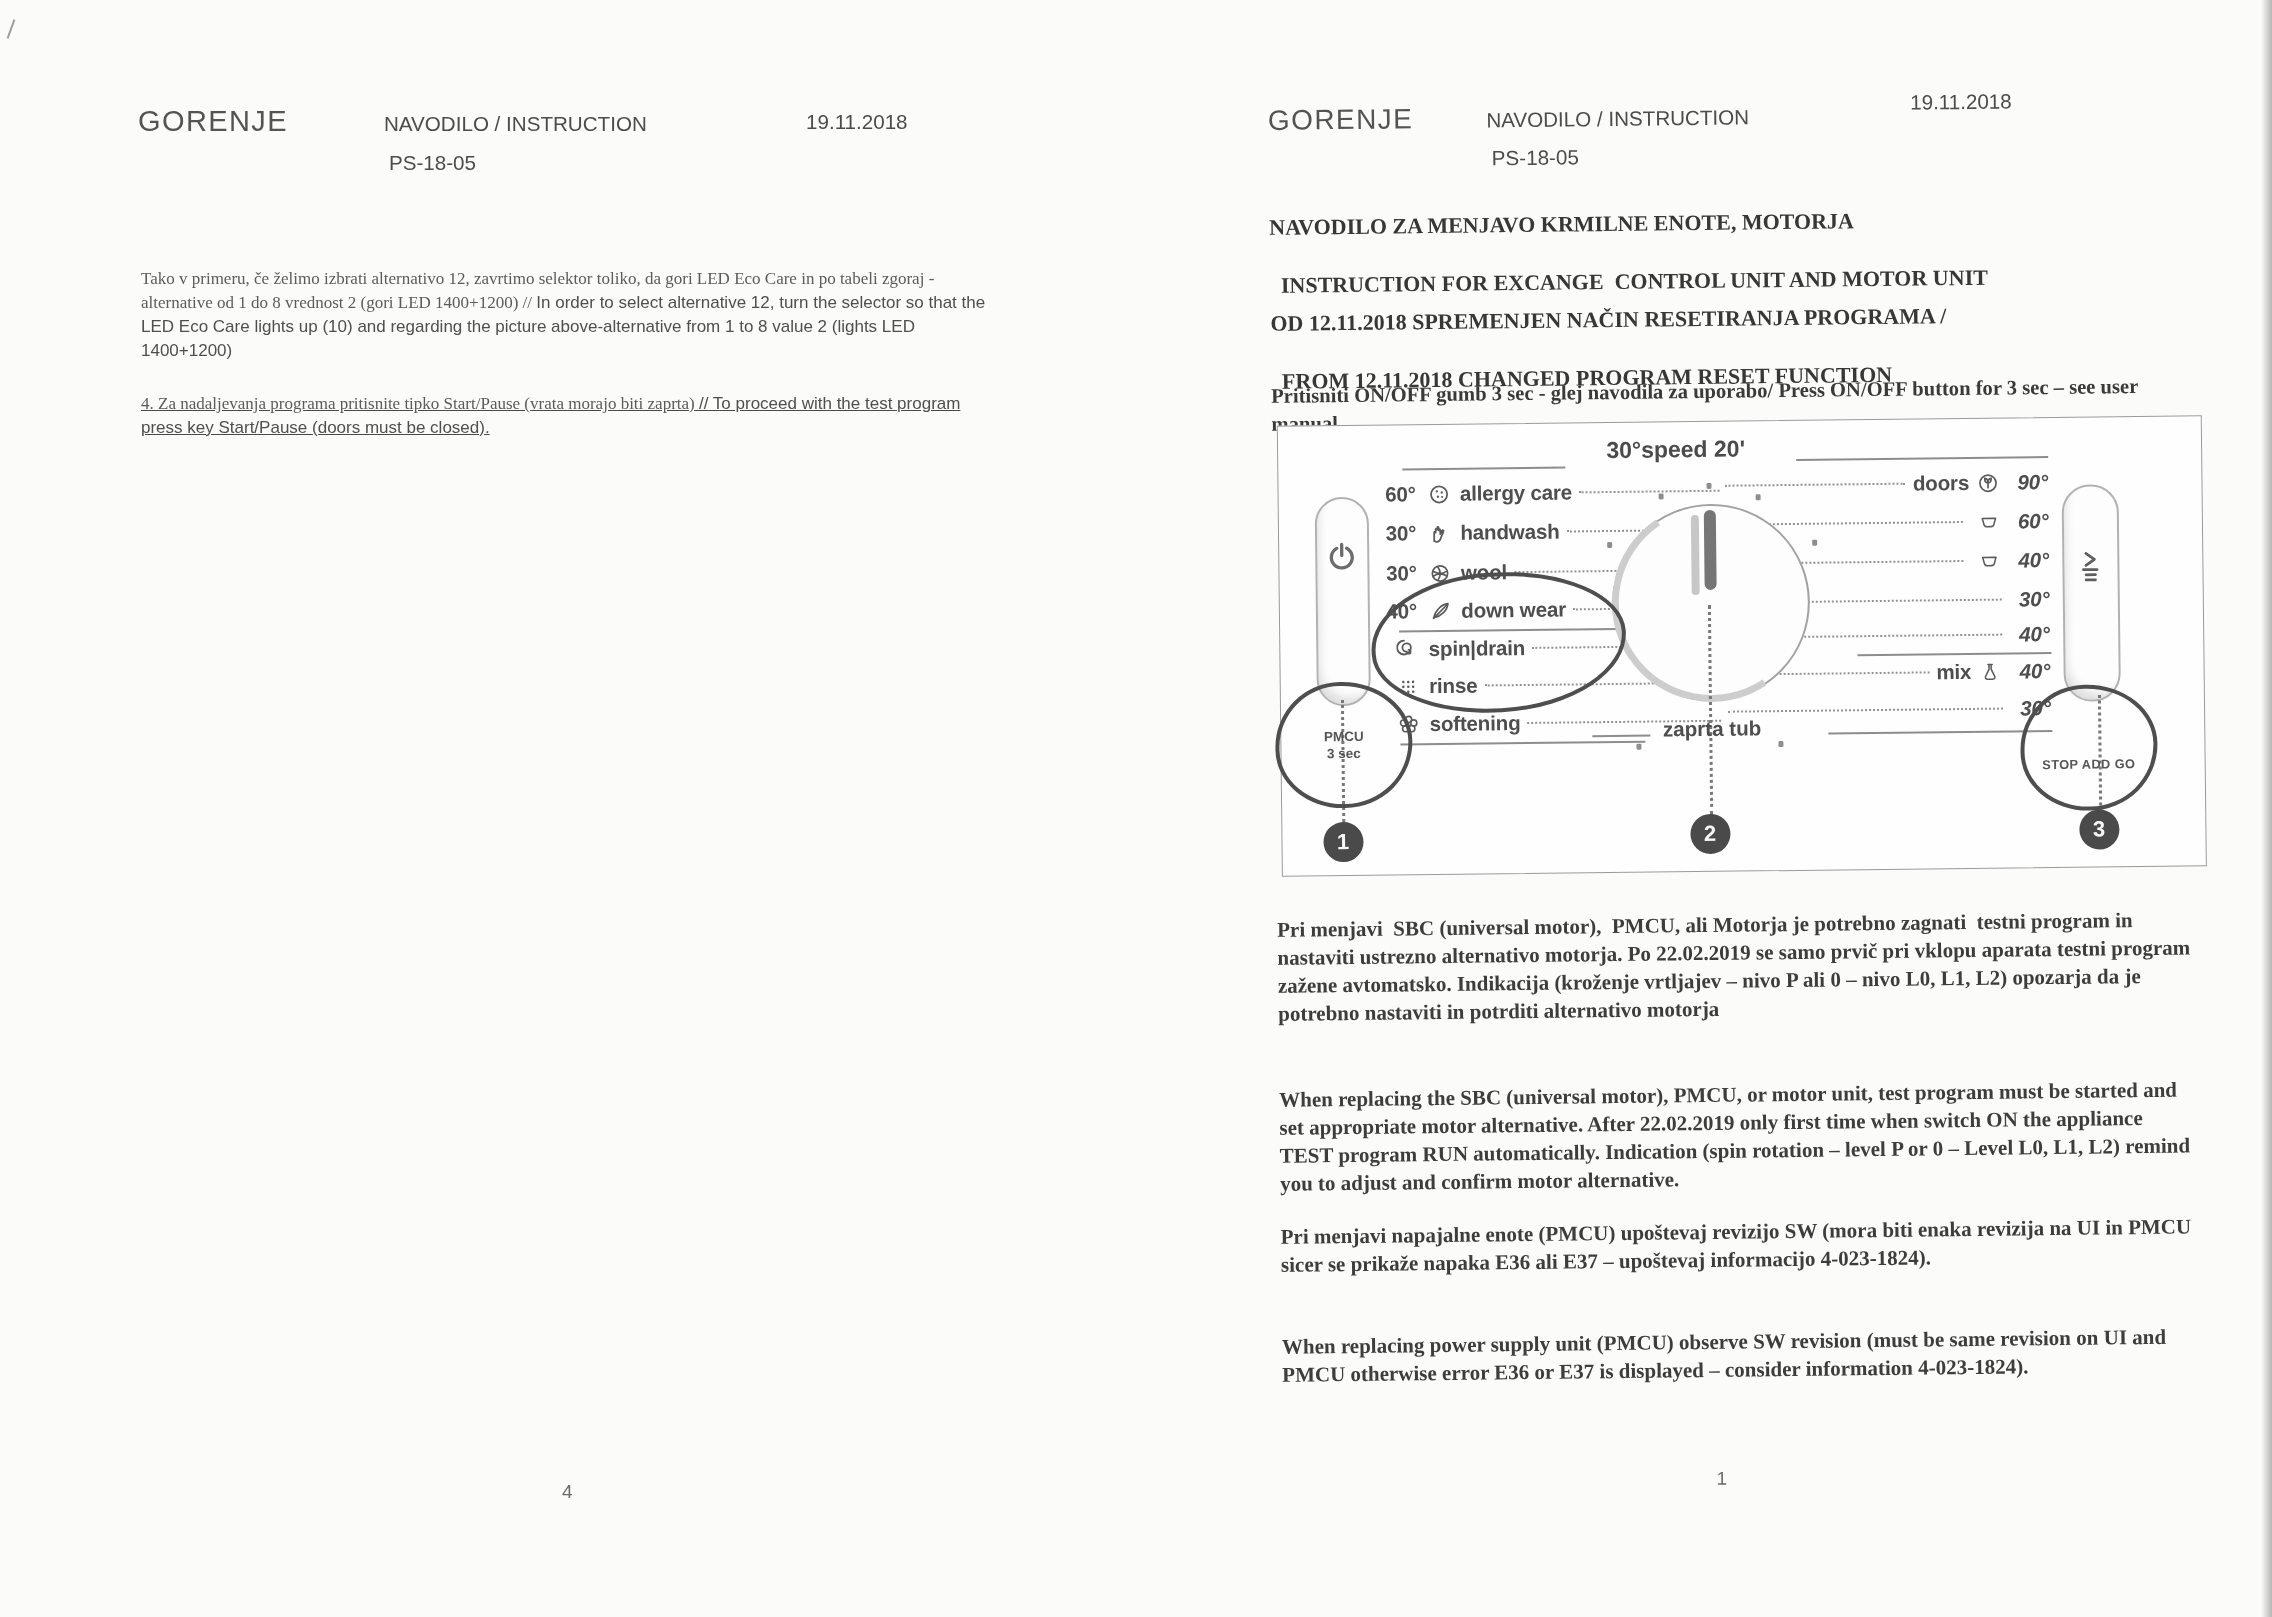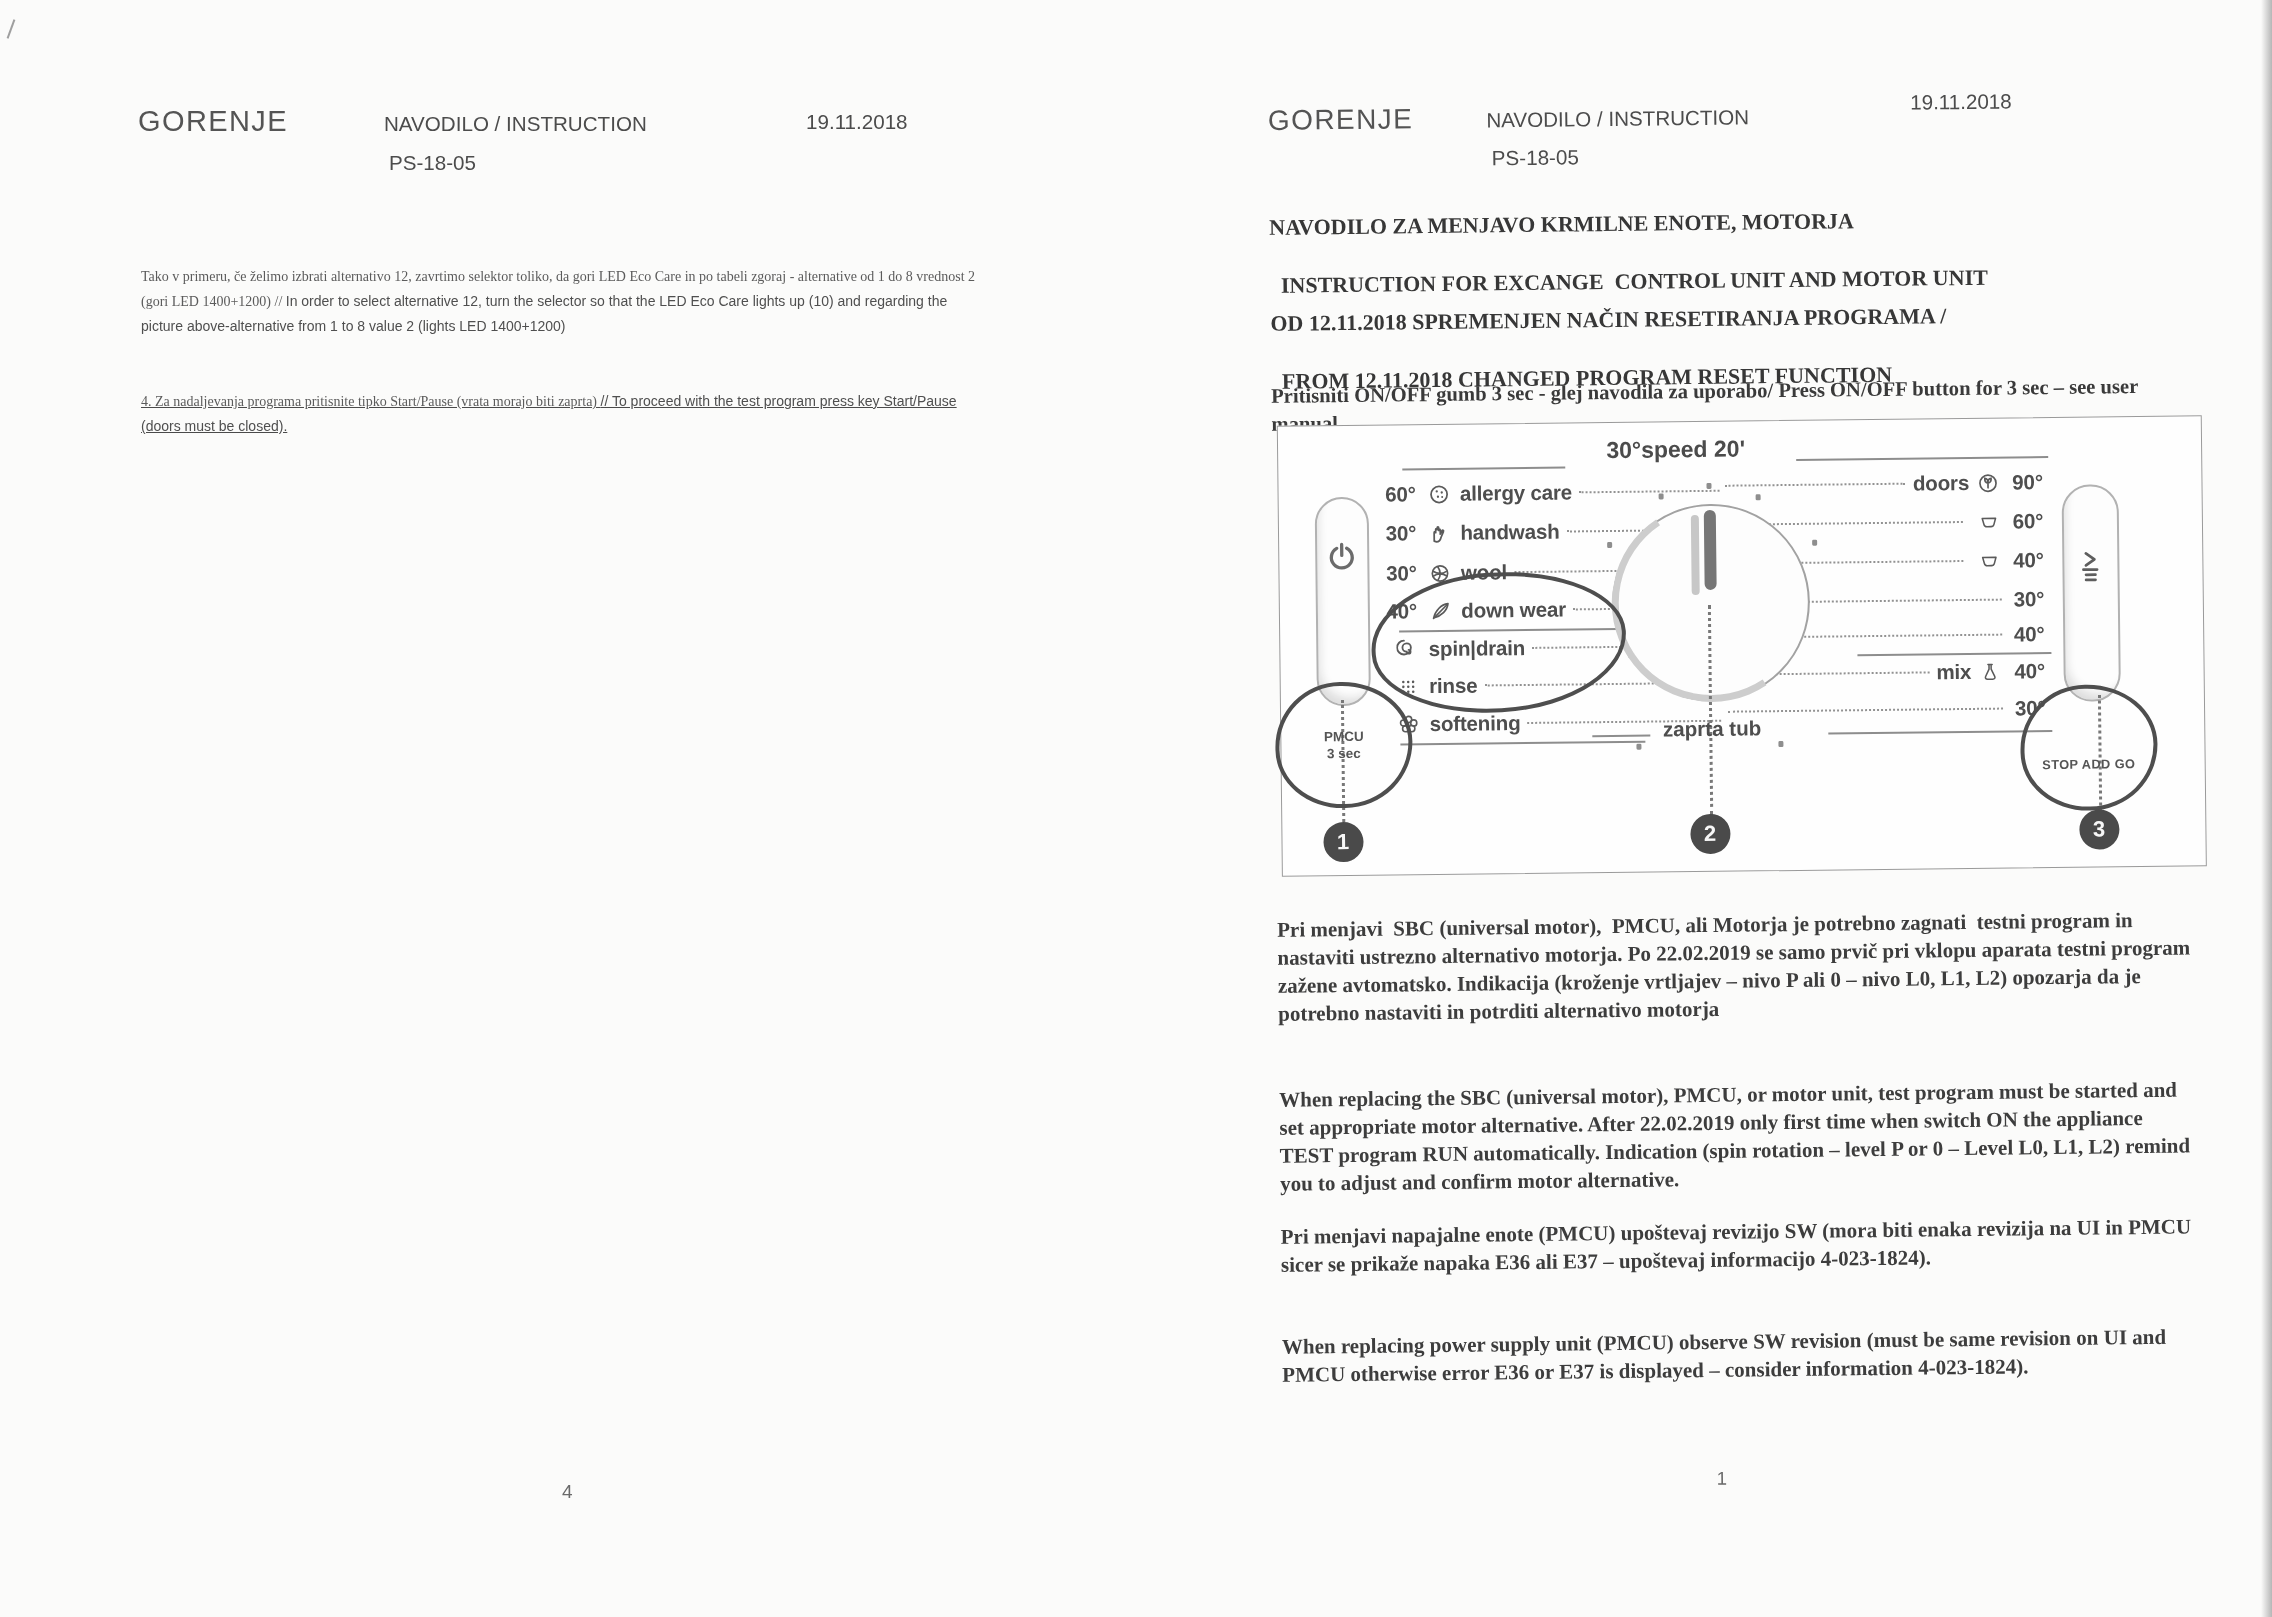--- a/index.html
+++ b/index.html
@@ -9,21 +9,21 @@
   
   .page-edge{right:0;top:0;width:11.4px;height:1618px;
     background:linear-gradient(to right,rgba(0,0,0,0),#b6b6b6);}
   .corner-mark{left:10px;top:18.5px;width:2.1px;height:20px;background:#9f9f9f;transform:rotate(20deg);}
 
   
   .lp-brand{left:138px;top:105px;font-size:29px;letter-spacing:1.4px;color:#545454;font-weight:500;}
   .lp-title{left:384px;top:112px;font-size:20.6px;color:#4c4c4c;}
   .lp-date{left:806px;top:110px;font-size:20.6px;color:#4c4c4c;}
   .lp-code{left:389px;top:151px;font-size:20.6px;color:#4c4c4c;}
-  .lp-para{left:141px;width:852px;font-size:14px;line-height:24px;}
+  .lp-para{left:141px;width:852px;font-size:17px;line-height:24px;}
   .ser{font-family:"Liberation Serif",serif;color:#5b5b5b;}
   .san{font-family:"Liberation Sans",sans-serif;color:#4f4f4f;}
   .lp-pagenum{left:562px;top:1481px;font-size:19px;color:#6a6a6a;}
 
   
   .rp{left:1257px;top:92px;width:955px;height:1456px;transform:rotate(-0.65deg);
     transform-origin:0 0;}
   .rp-brand{left:10.7px;top:12.8px;font-size:28px;letter-spacing:1.4px;color:#545454;font-weight:500;}
   .rp-title{left:229px;top:18.5px;font-size:20.6px;color:#4c4c4c;}
   .rp-date{left:653px;top:5.7px;font-size:20.6px;color:#4c4c4c;}
@@ -39,21 +39,21 @@
   
   .panel{left:15.6px;top:334px;width:923px;height:449px;border:1.4px solid #9a9a9a;background:#fefefe;}
   .prow{position:absolute;display:flex;align-items:center;height:28px;
     font-weight:600;color:#4e4e4e;font-size:20.6px;letter-spacing:-0.2px;}
   .prow .temp{min-width:38px;}
   .prow .temp:empty{min-width:0;}
   .prow .icon{width:24px;height:24px;display:flex;align-items:center;justify-content:center;margin:0 8.5px 0 4.3px;}
   .prow .leader{flex:1;height:0;border-top:2.1px dotted #929292;margin:0 7px;align-self:center;}
   .lrow{left:107px;width:341px;}
   .rrow{left:440px;width:330px;justify-content:flex-end;}
-  .rrow .temp{min-width:41px;text-align:center;}
+  .rrow .temp{min-width:41px;text-align:right;font-style:italic;}
   .rrow .icon{margin:0 7px;}
   .hrule{position:absolute;height:0;border-top:2.1px solid #8d8d8d;}
   .top-label{position:absolute;left:270px;top:14px;width:256px;text-align:center;
     font-size:23px;font-weight:700;color:#4b4b4b;}
   .steril-label{position:absolute;left:382px;top:295px;font-size:20.6px;font-weight:600;color:#4e4e4e;}
 
   .dial{position:absolute;left:333px;top:82px;width:193px;height:193px;border-radius:50%;
     border:2.1px solid #a2a2a2;background:#fdfdfd;}
   .dial::before{content:"";position:absolute;inset:-2.8px;border-radius:50%;
     border:7px solid transparent;border-left-color:#cdcdcd;border-bottom-color:#cdcdcd;

